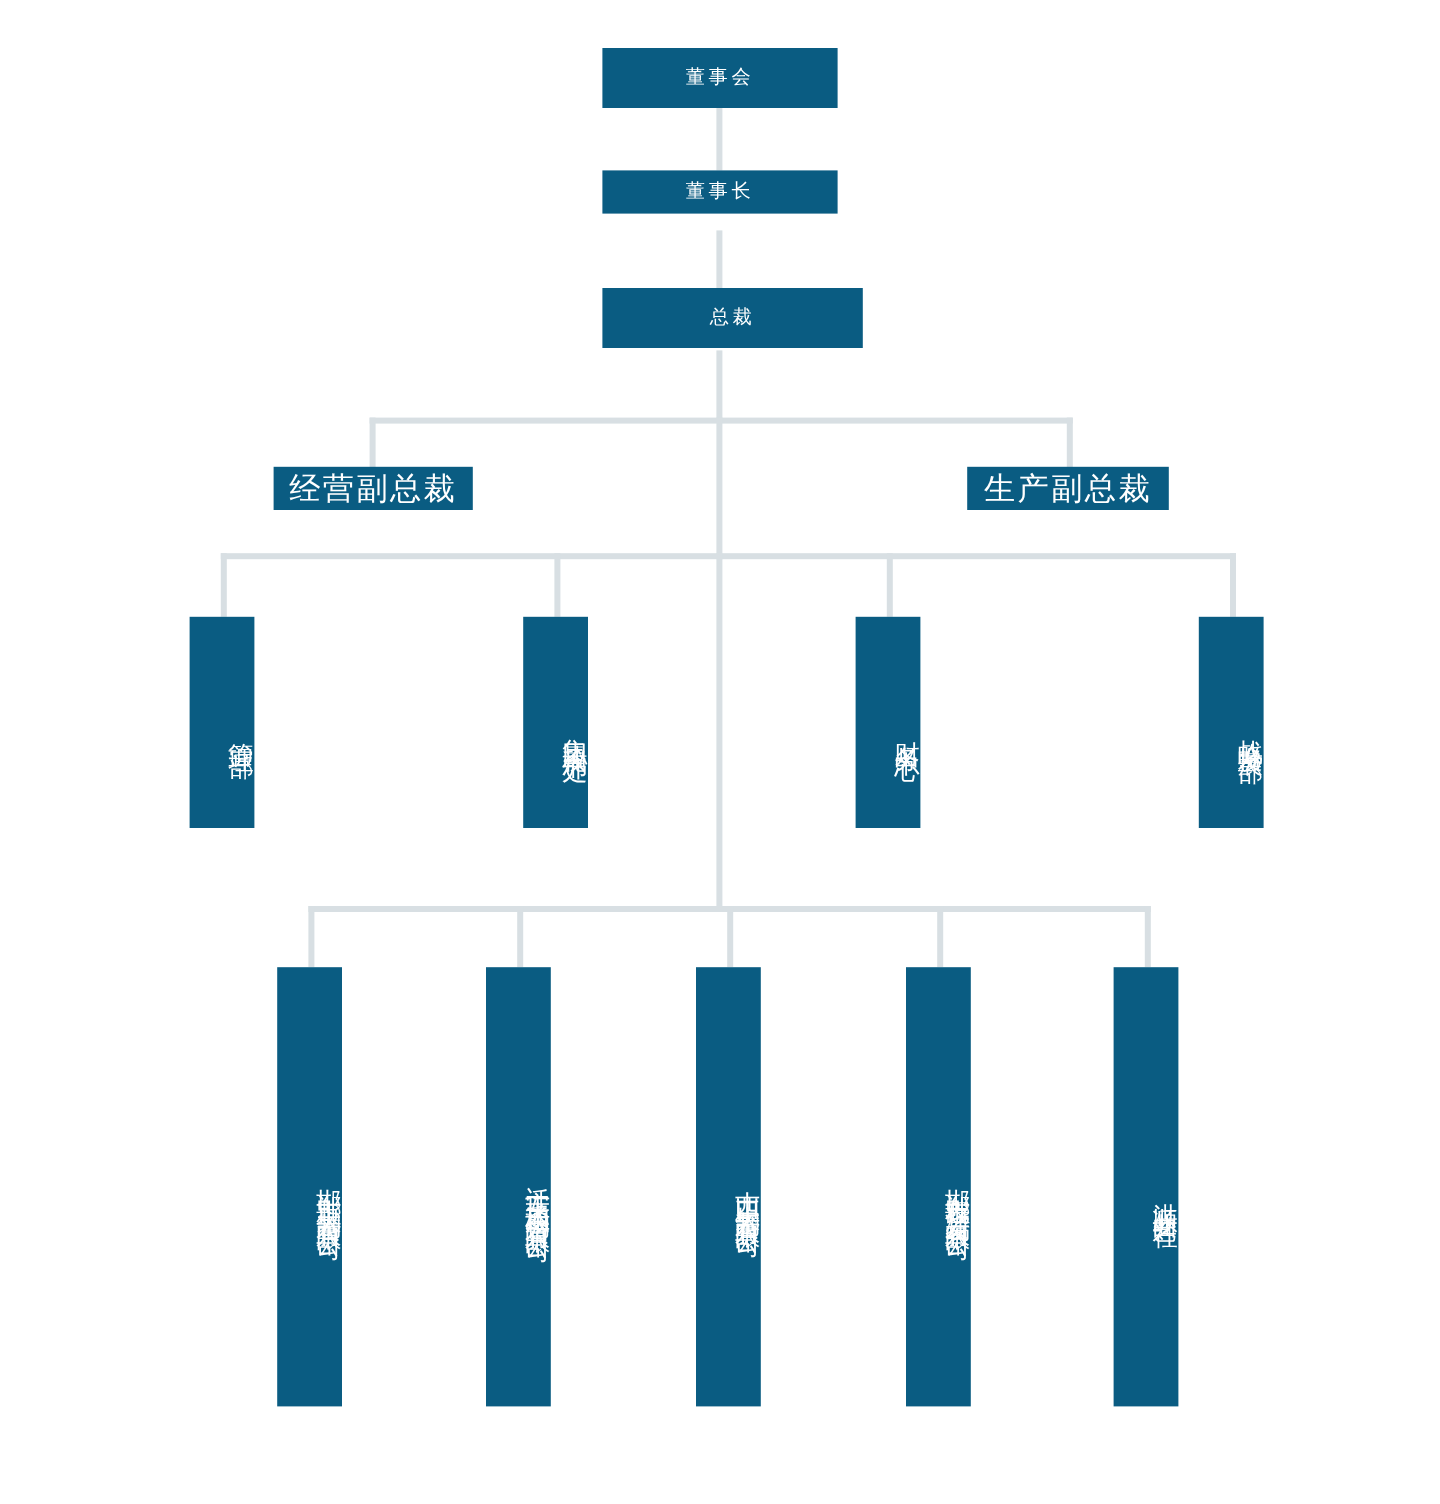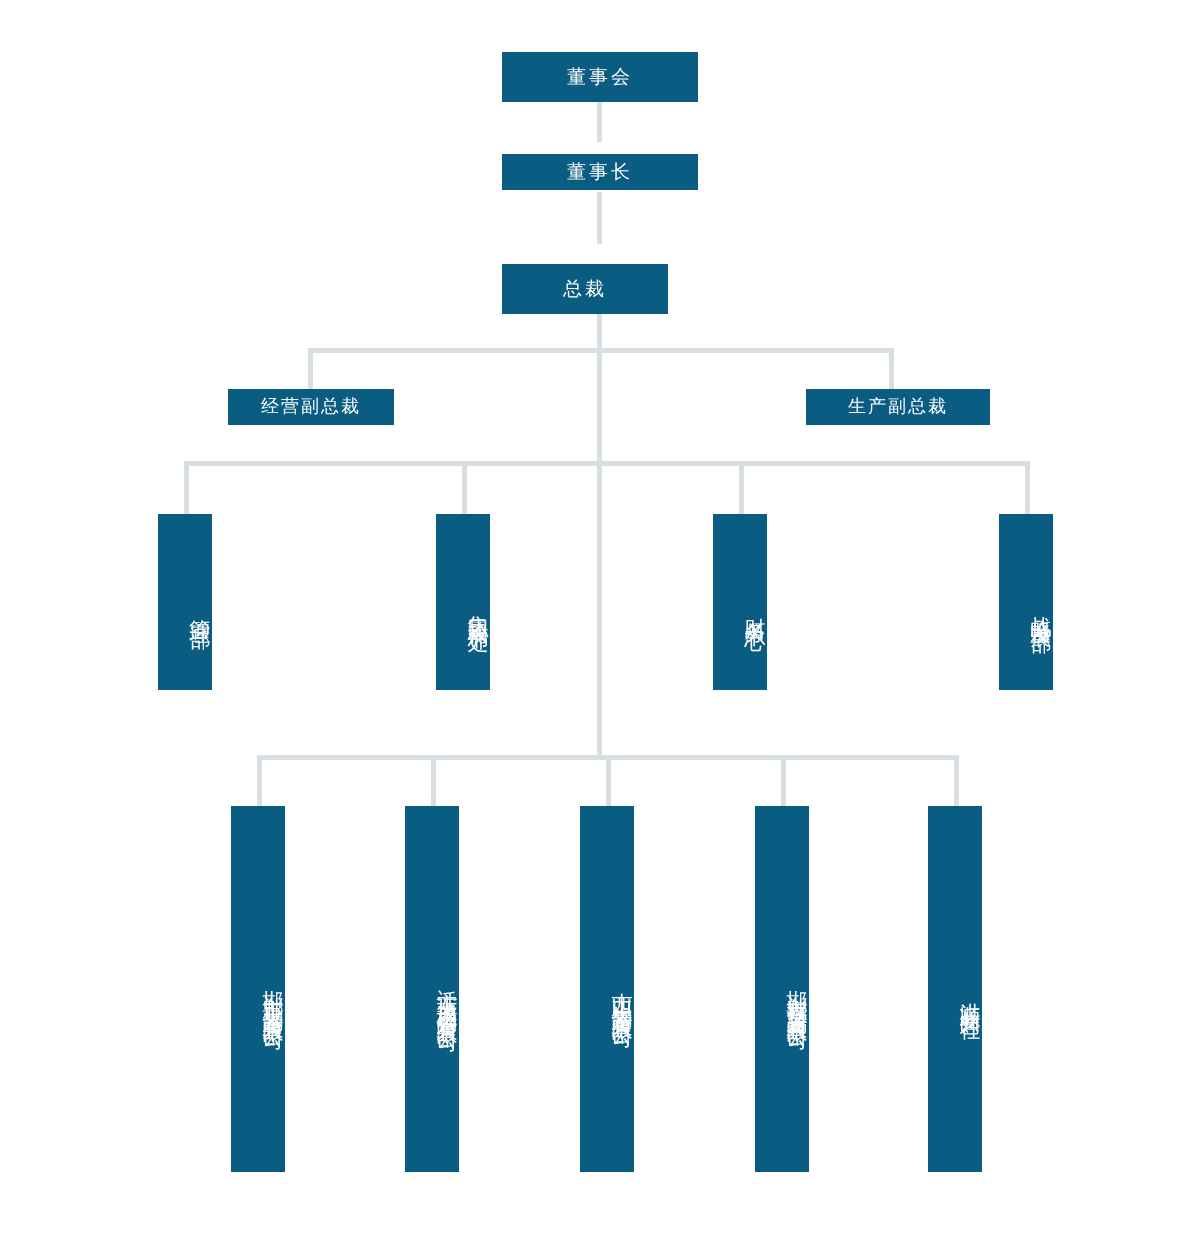--- a/index.html
+++ b/index.html
@@ -28,26 +28,25 @@
     background: #0a5c82;
     color: #ffffff;
     box-sizing: border-box;
     display: flex;
     align-items: center;
     justify-content: center;
     letter-spacing: 1px;
     line-height: 1.18;
   }
   .node.top {
-    font-size: 19px;
+    font-size: 16px;
     letter-spacing: 3px;
-    margin-top: 12px;
   }
   .node.vp {
-    font-size: 18px;
+    font-size: 26px;
     letter-spacing: 2px;
   }
   .node.vertical {
     writing-mode: vertical-rl;
     text-orientation: upright;
     align-items: flex-start;
     justify-content: center;
     padding-top: 14px;
     font-size: 21px;
     letter-spacing: 4px;
@@ -88,24 +87,24 @@
   <div class="conn" style="left:257px; top:755px; width:5px; height:51px;"></div>
   <div class="conn" style="left:431px; top:755px; width:5px; height:51px;"></div>
   <div class="conn" style="left:606px; top:755px; width:5px; height:51px;"></div>
   <div class="conn" style="left:781px; top:755px; width:5px; height:51px;"></div>
   <div class="conn" style="left:954px; top:755px; width:5px; height:51px;"></div>
 
   <div class="node top" style="left:502px; top:40px; width:196px; height:50px;">董事会</div>
 
   <div class="node top" style="left:502px; top:142px; width:196px; height:36px;">董事长</div>
 
-  <div class="node top" style="left:502px; top:252px; width:166px; height:50px;">总裁</div>
+  <div class="node top" style="left:502px; top:240px; width:217px; height:50px;">总裁</div>
 
   <div class="node vp" style="left:228px; top:389px; width:166px; height:36px;">经营副总裁</div>
-  <div class="node vp" style="left:806px; top:389px; width:184px; height:36px;">生产副总裁</div>
+  <div class="node vp" style="left:806px; top:389px; width:168px; height:36px;">生产副总裁</div>
 
   <div class="node vertical dept" style="left:158px; top:514px; width:54px; height:176px;">管理部</div>
   <div class="node vertical dept" style="left:436px; top:514px; width:54px; height:176px;">集团秘书处</div>
   <div class="node vertical dept" style="left:713px; top:514px; width:54px; height:176px;">财务中心</div>
   <div class="node vertical dept" style="left:999px; top:514px; width:54px; height:176px;">战略发展部</div>
 
   <div class="node vertical sub" style="left:231px; top:806px; width:54px; height:366px;">邯郸市正大制管有限公司</div>
   <div class="node vertical sub" style="left:405px; top:806px; width:54px; height:366px;">迁安正大通用钢管有限公司</div>
   <div class="node vertical sub" style="left:580px; top:806px; width:54px; height:366px;">山西正大制管有限公司</div>
   <div class="node vertical sub" style="left:755px; top:806px; width:54px; height:366px;">邯郸市程泽贸易有限公司</div>

